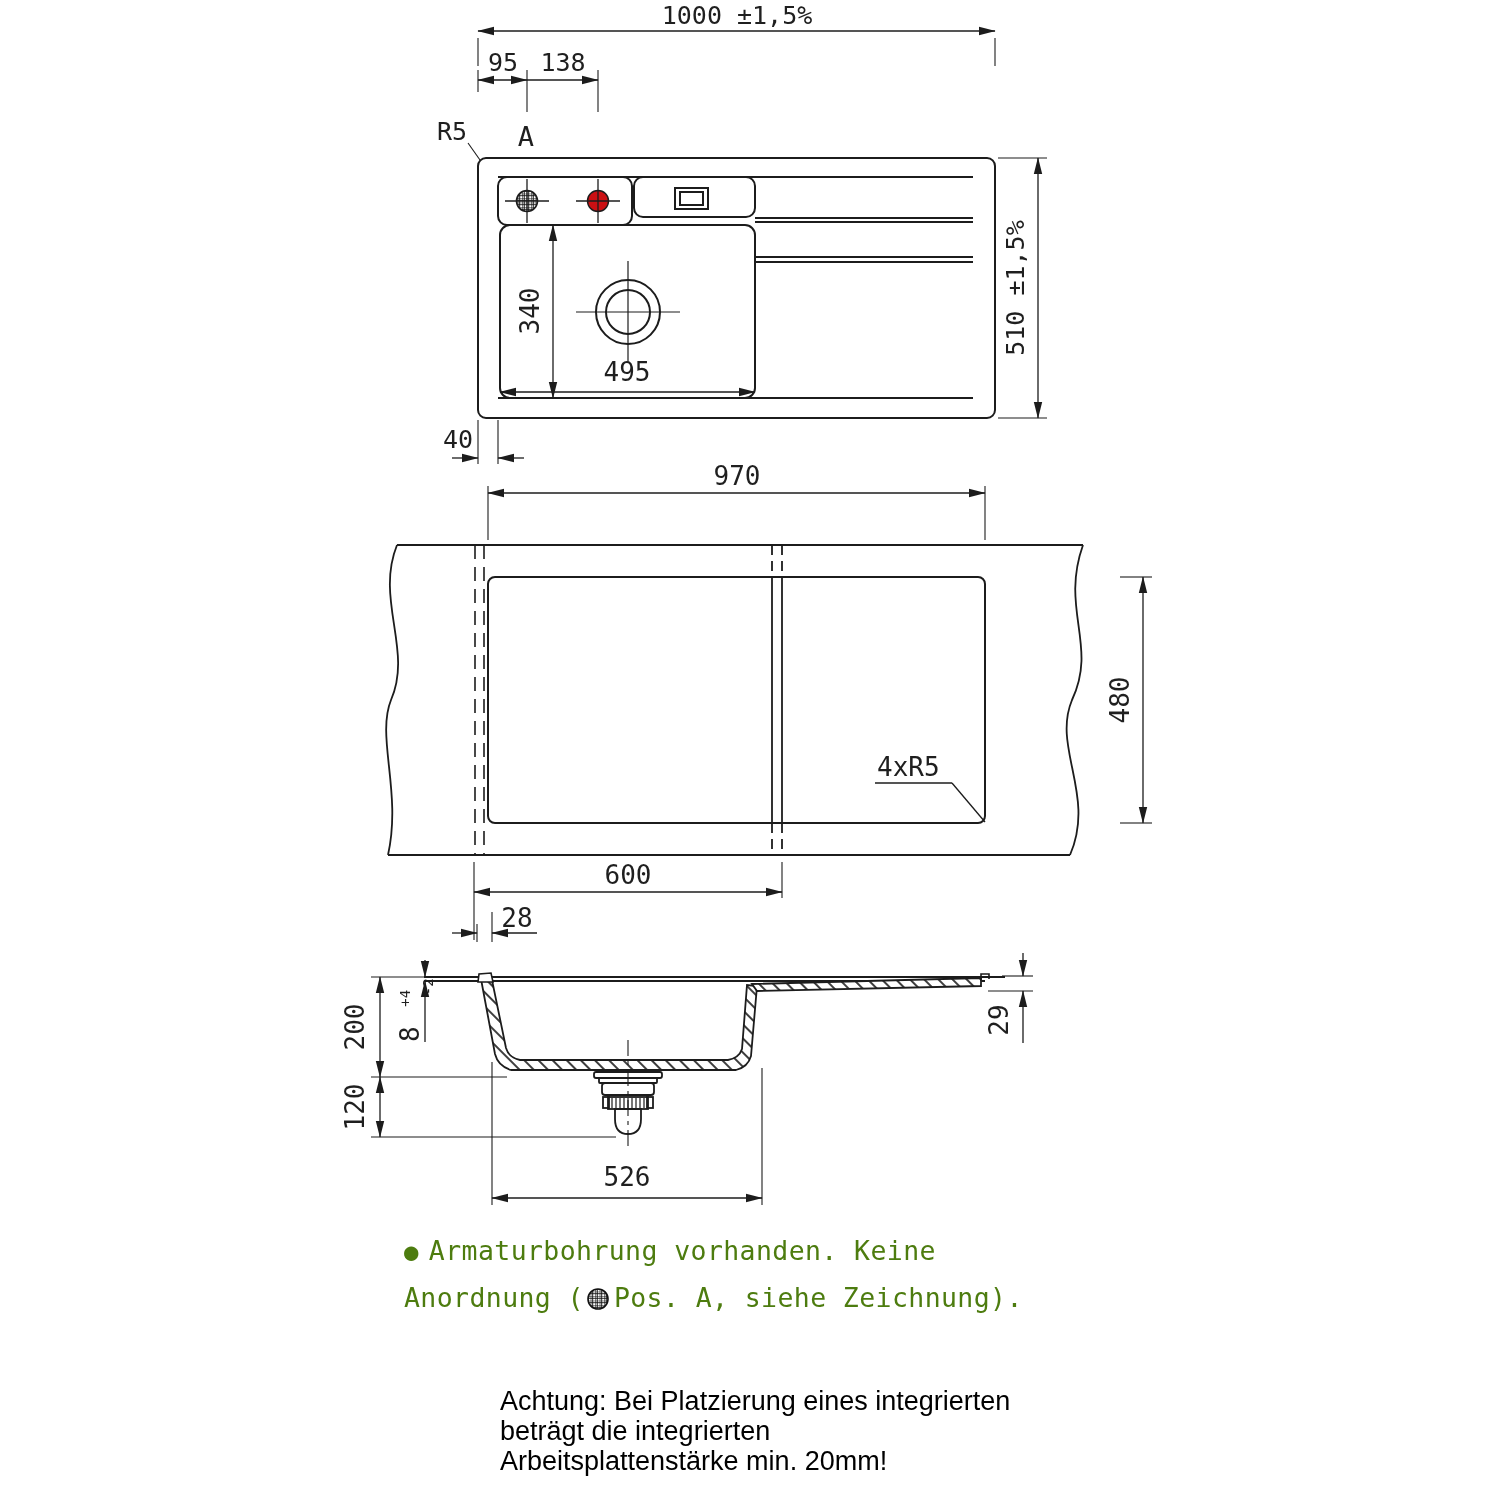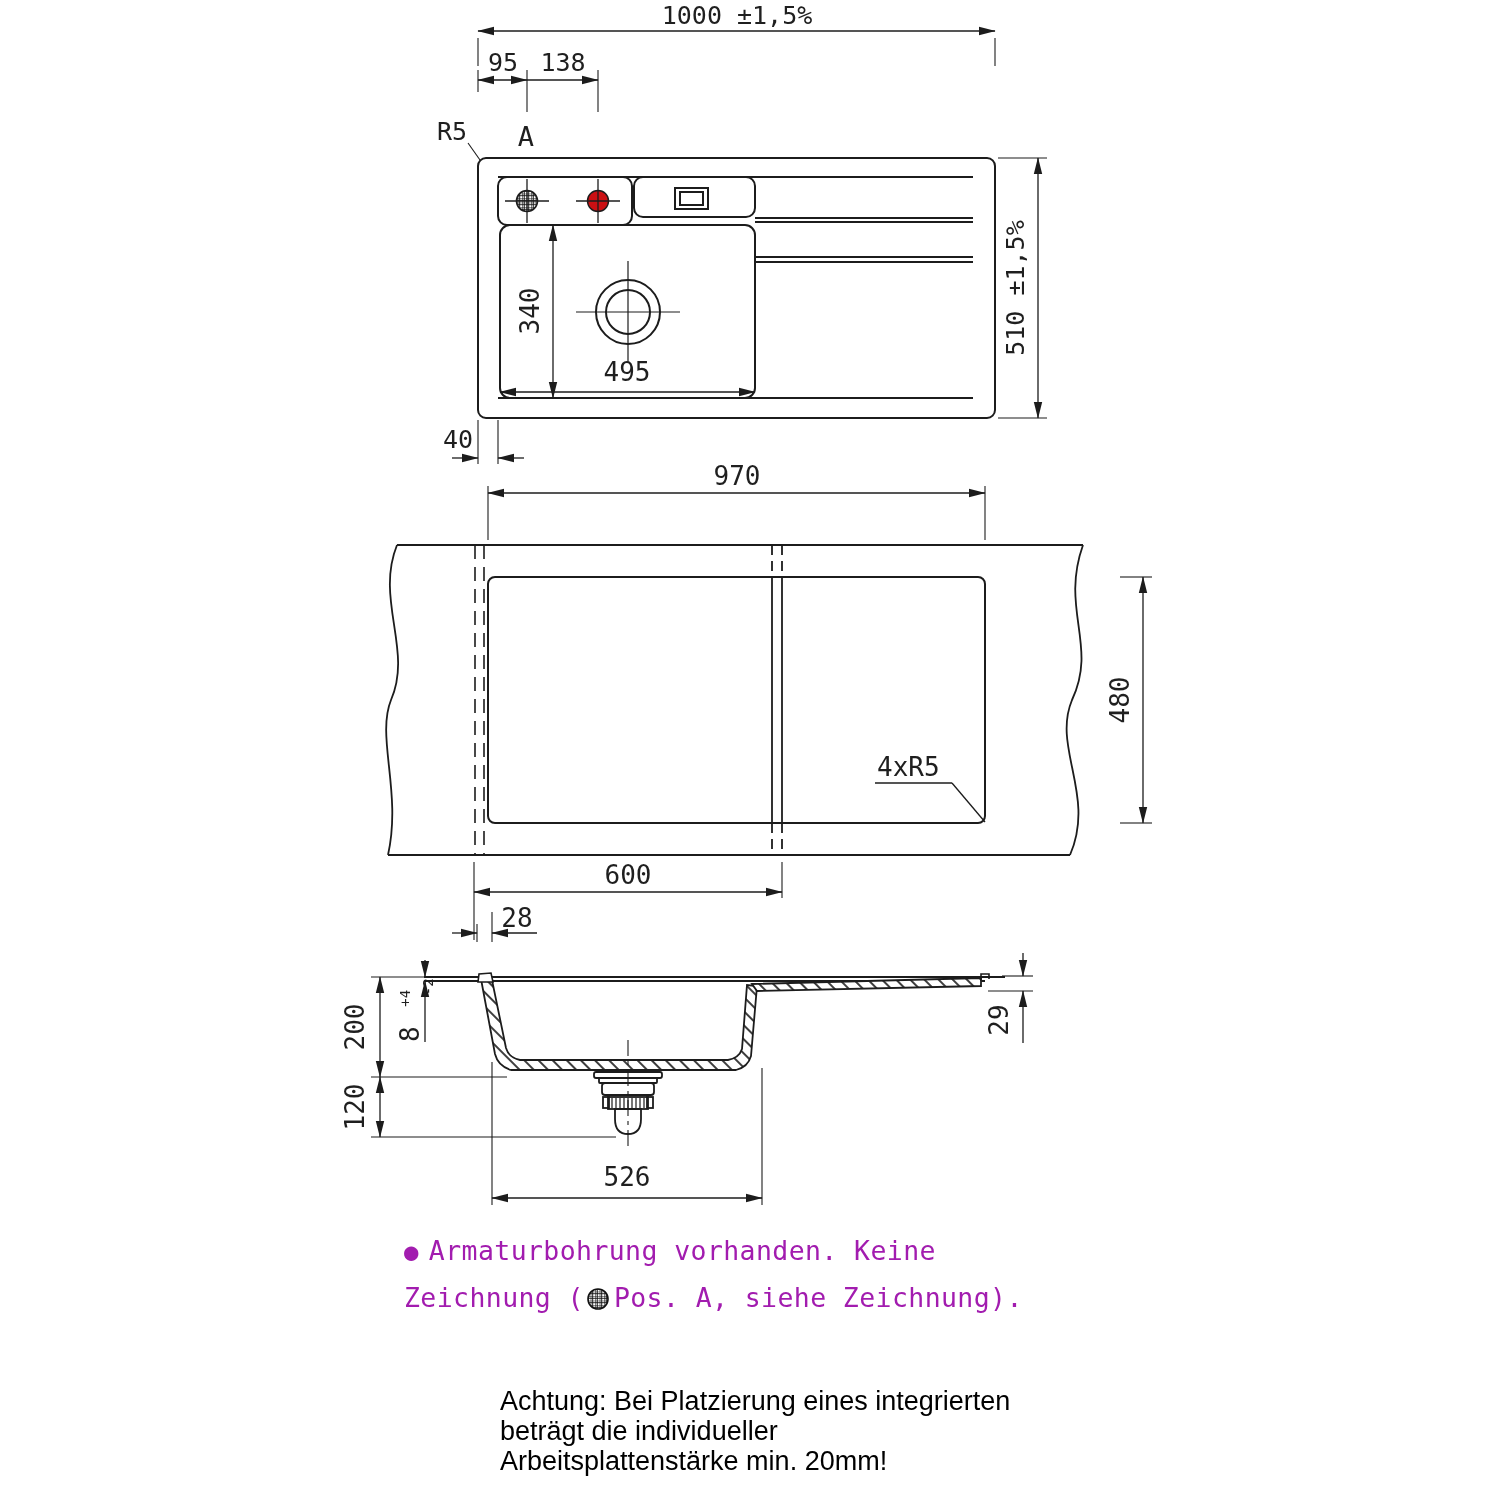--- a/index.html
+++ b/index.html
@@ -2,21 +2,21 @@
 <html><head>
 <meta charset="utf-8">
 <style>
   html,body{margin:0;padding:0;background:#ffffff;}
   .stage{position:relative;width:1492px;height:1500px;background:#ffffff;overflow:hidden;
          font-family:"DejaVu Sans Mono",monospace;}
   .drawing{position:absolute;left:0;top:0;}
   svg text{fill:#1f1f1f;font-family:"DejaVu Sans Mono",monospace;}
   .note1{position:absolute;left:404px;top:1228px;width:760px;
          font-family:"DejaVu Sans Mono",monospace;font-size:26.5px;line-height:45px;
-         color:#a21caf;letter-spacing:.4px;white-space:nowrap;}
+         color:#4d7c0f;letter-spacing:.4px;white-space:nowrap;}
   .note1 .bullet{font-size:24px;margin-right:10px;}
   .pos-icon{display:inline-block;vertical-align:-4px;margin:0 4px 0 2px;}
   .note2{position:absolute;left:500px;top:1386px;width:640px;
          font-family:"Liberation Sans",sans-serif;font-size:27px;line-height:30px;
          color:#000;white-space:nowrap;}
 </style>
 </head>
 <body>
 
 <div class="stage">
@@ -222,24 +222,24 @@
       <tspan font-size="14" dy="-9" dx="4">+4</tspan>
       <tspan font-size="14" dx="-21" dy="23">-2</tspan>
     </text>
     <text x="627" y="1186" text-anchor="middle">526</text>
     <text transform="translate(1008,1020) rotate(-90)" text-anchor="middle">29</text>
   </g>
 </svg>
 
 <div class="note1">
   <div><span class="bullet">●</span><span>Armaturbohrung vorhanden. Keine</span></div>
-  <div><span>Zeichnung (</span><svg class="pos-icon" width="24" height="24" viewBox="0 0 24 24">
+  <div><span>Anordnung (</span><svg class="pos-icon" width="24" height="24" viewBox="0 0 24 24">
           <circle cx="12" cy="12" r="10" fill="url(#gridp)" stroke="#111" stroke-width="1.6"></circle>
         </svg><span>Pos. A, siehe Zeichnung).</span></div>
 </div>
 
 <div class="note2">
   <div>Achtung: Bei Platzierung eines integrierten</div>
-  <div>beträgt die individueller</div>
+  <div>beträgt die integrierten</div>
   <div>Arbeitsplattenstärke min. 20mm!</div>
 </div>
 
 </div>
 
 </body></html>

